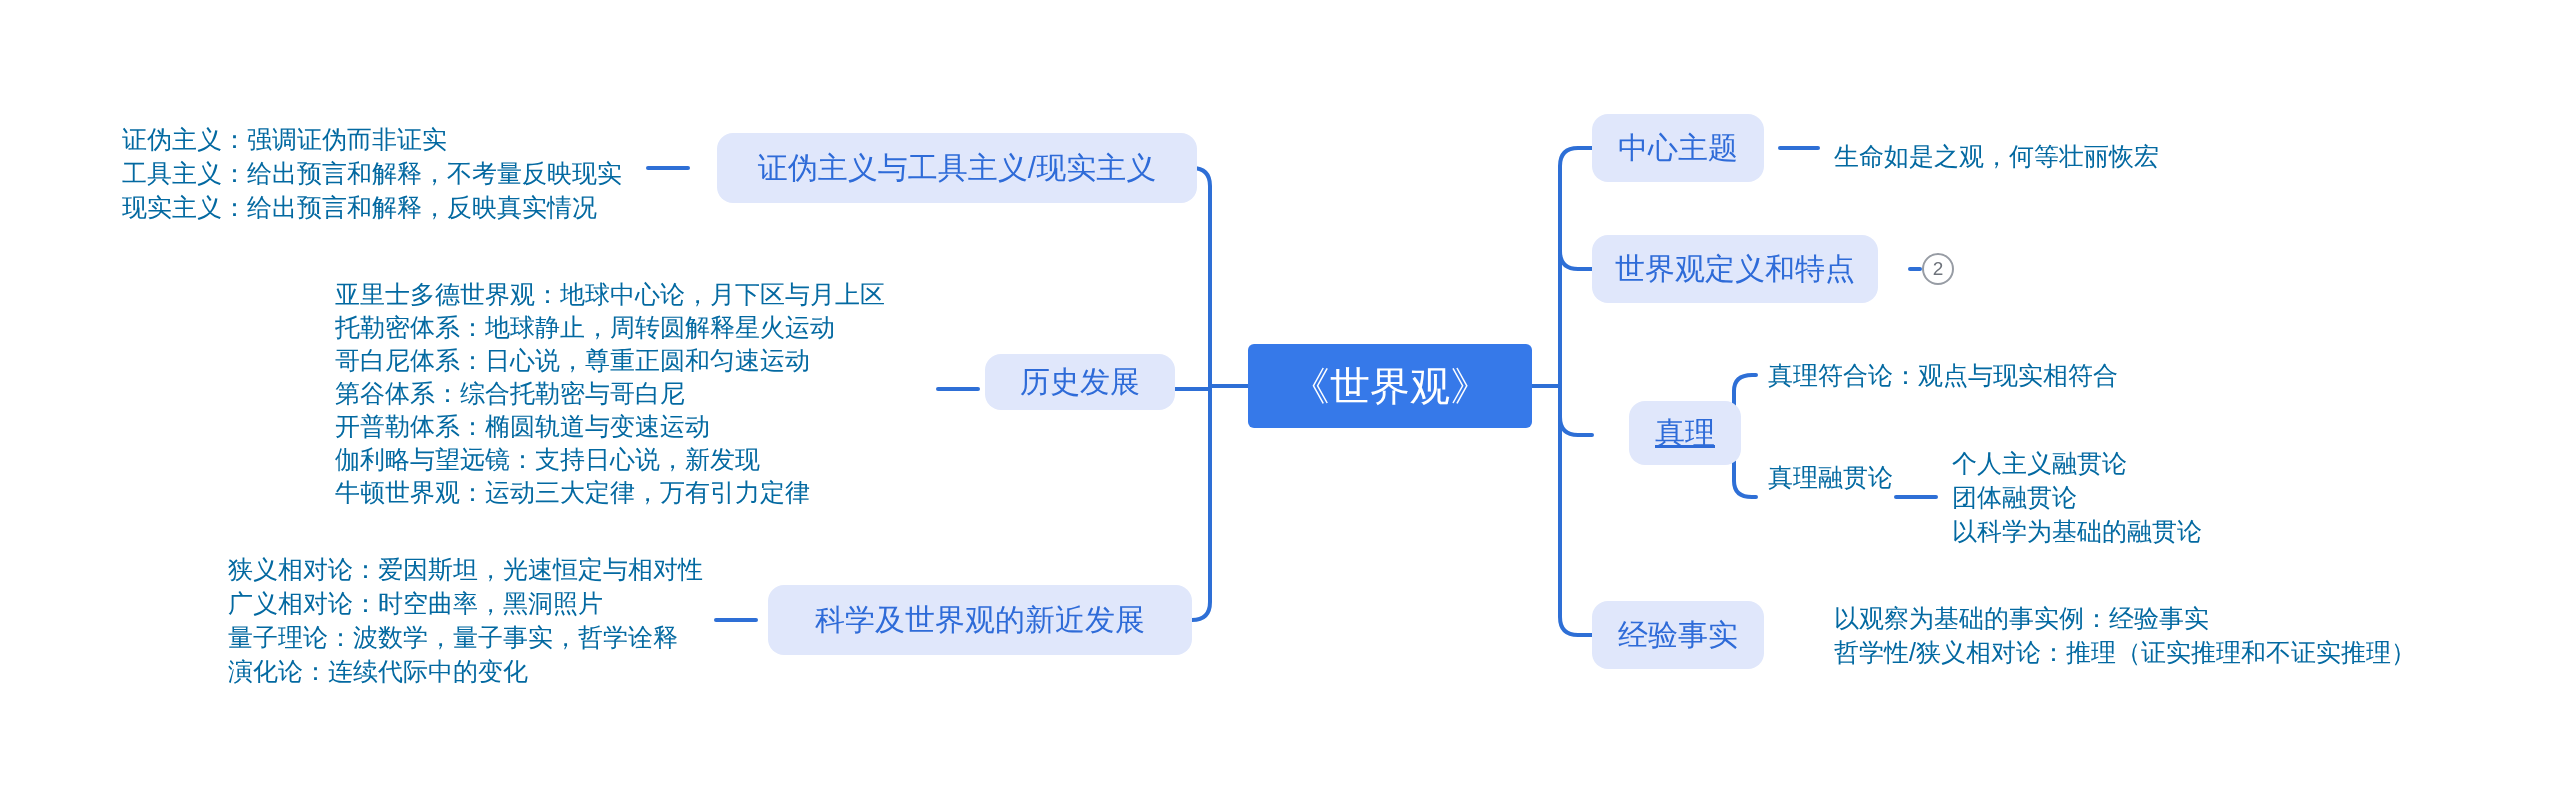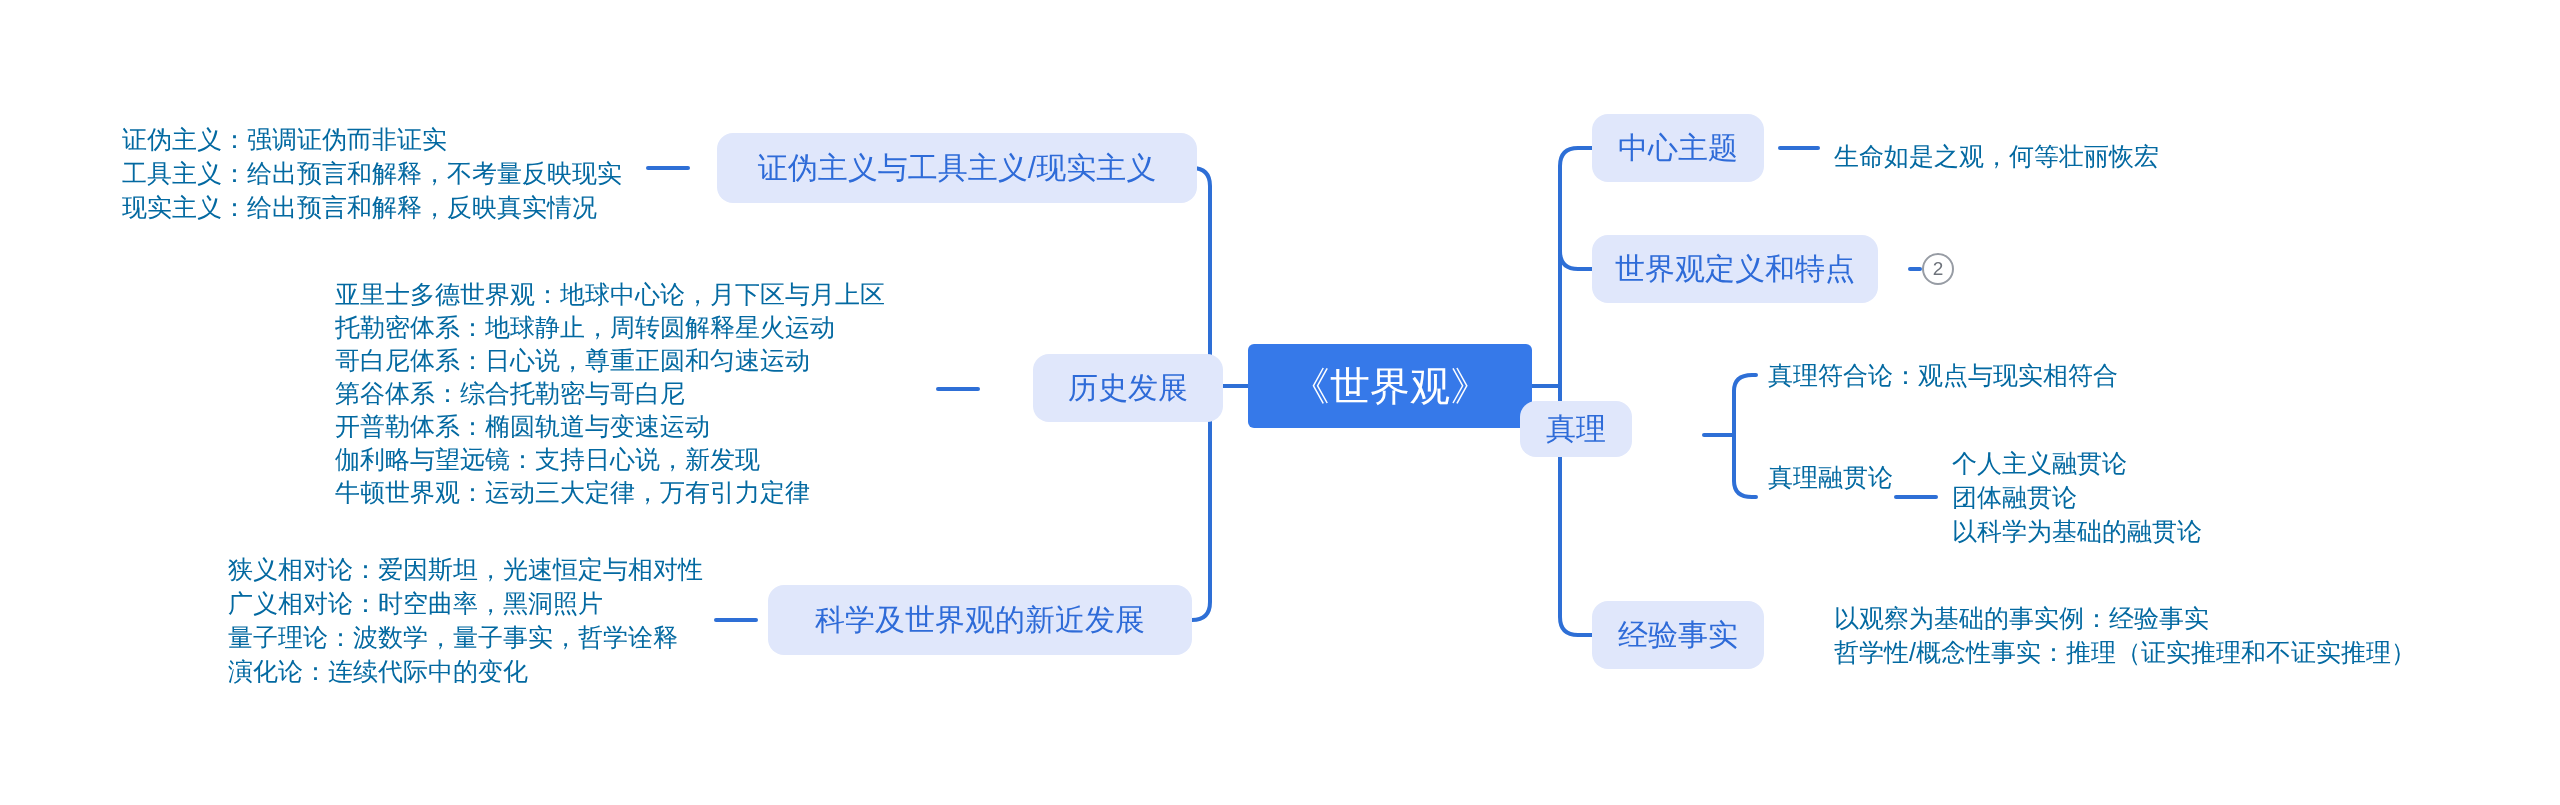--- a/index.html
+++ b/index.html
@@ -73,52 +73,52 @@
 
   <div class="note" style="left:228px; top:552px;">
     <div>狭义相对论：爱因斯坦，光速恒定与相对性</div>
     <div>广义相对论：时空曲率，黑洞照片</div>
     <div>量子理论：波数学，量子事实，哲学诠释</div>
     <div>演化论：连续代际中的变化</div>
   </div>
 
   <div class="node" style="left:717px; top:133px; width:480px; height:70px;">证伪主义与工具主义/现实主义</div>
 
-  <div class="node" style="left:985px; top:354px; width:190px; height:68px;margin-left:48px;">历史发展</div>
+  <div class="node" style="left:985px; top:354px; width:190px; height:56px;">历史发展</div>
 
   <div class="node" style="left:768px; top:585px; width:424px; height:70px;">科学及世界观的新近发展</div>
 
   <div class="node central" style="left:1248px; top:344px; width:284px; height:84px;">《世界观》</div>
 
   <div class="node" style="left:1592px; top:114px; width:172px; height:68px;">中心主题</div>
 
   <div class="note" style="left:1834px; top:131px;margin-top:8px;">
     <div>生命如是之观，何等壮丽恢宏</div>
   </div>
 
   <div class="node" style="left:1592px; top:235px; width:286px; height:68px;">世界观定义和特点</div>
 
   <div class="badge" style="left:1922px; top:253px;">2</div>
 
-  <div class="node" style="left:1520px; top:401px; width:112px; height:56px;">真理</div>
+  <div class="node" style="left:1629px; top:401px; width:112px; height:64px;text-decoration:underline;">真理</div>
 
   <div class="note" style="left:1768px; top:358px;">
     <div>真理符合论：观点与现实相符合</div>
   </div>
 
   <div class="note" style="left:1768px; top:460px;text-align:right;">
     <div>真理融贯论</div>
   </div>
 
   <div class="note" style="left:1952px; top:446px;">
     <div>个人主义融贯论</div>
     <div>团体融贯论</div>
     <div>以科学为基础的融贯论</div>
   </div>
 
   <div class="node" style="left:1592px; top:601px; width:172px; height:68px;">经验事实</div>
 
   <div class="note" style="left:1834px; top:601px;">
     <div>以观察为基础的事实例：经验事实</div>
-    <div>哲学性/概念性事实：推理（证实推理和不证实推理）</div>
+    <div>哲学性/狭义相对论：推理（证实推理和不证实推理）</div>
   </div>
 
 </div>
 
 </body></html>

